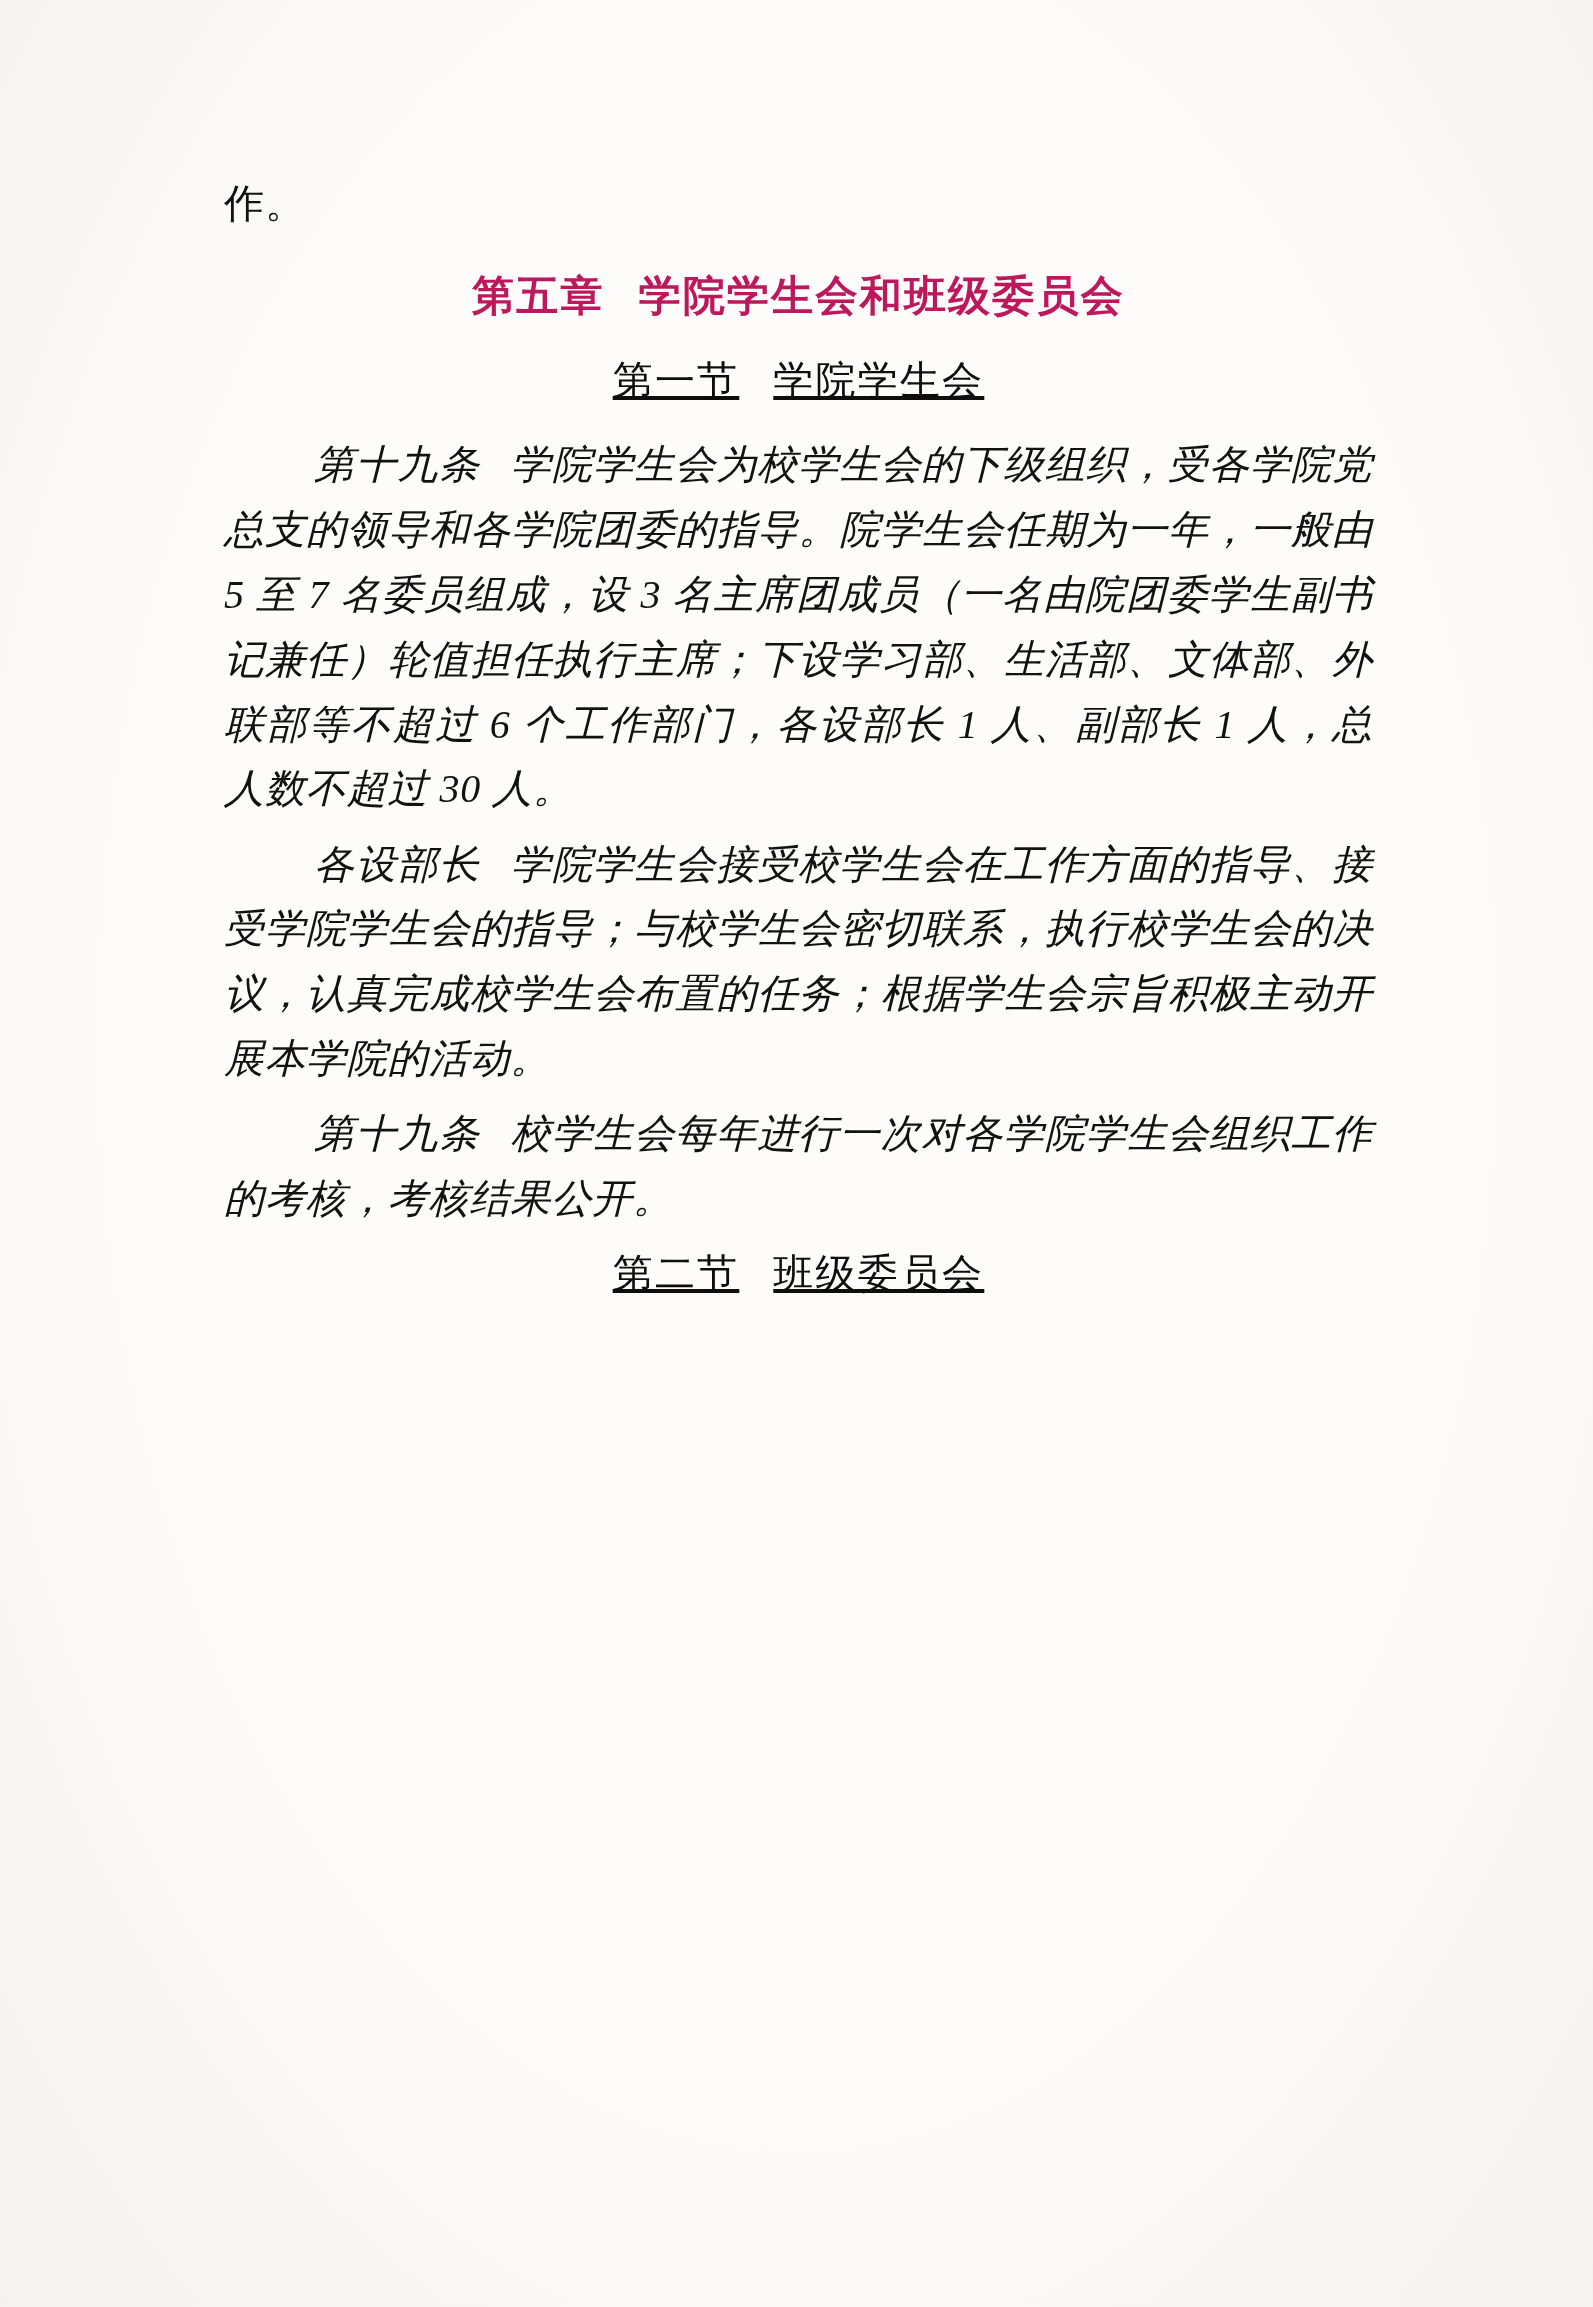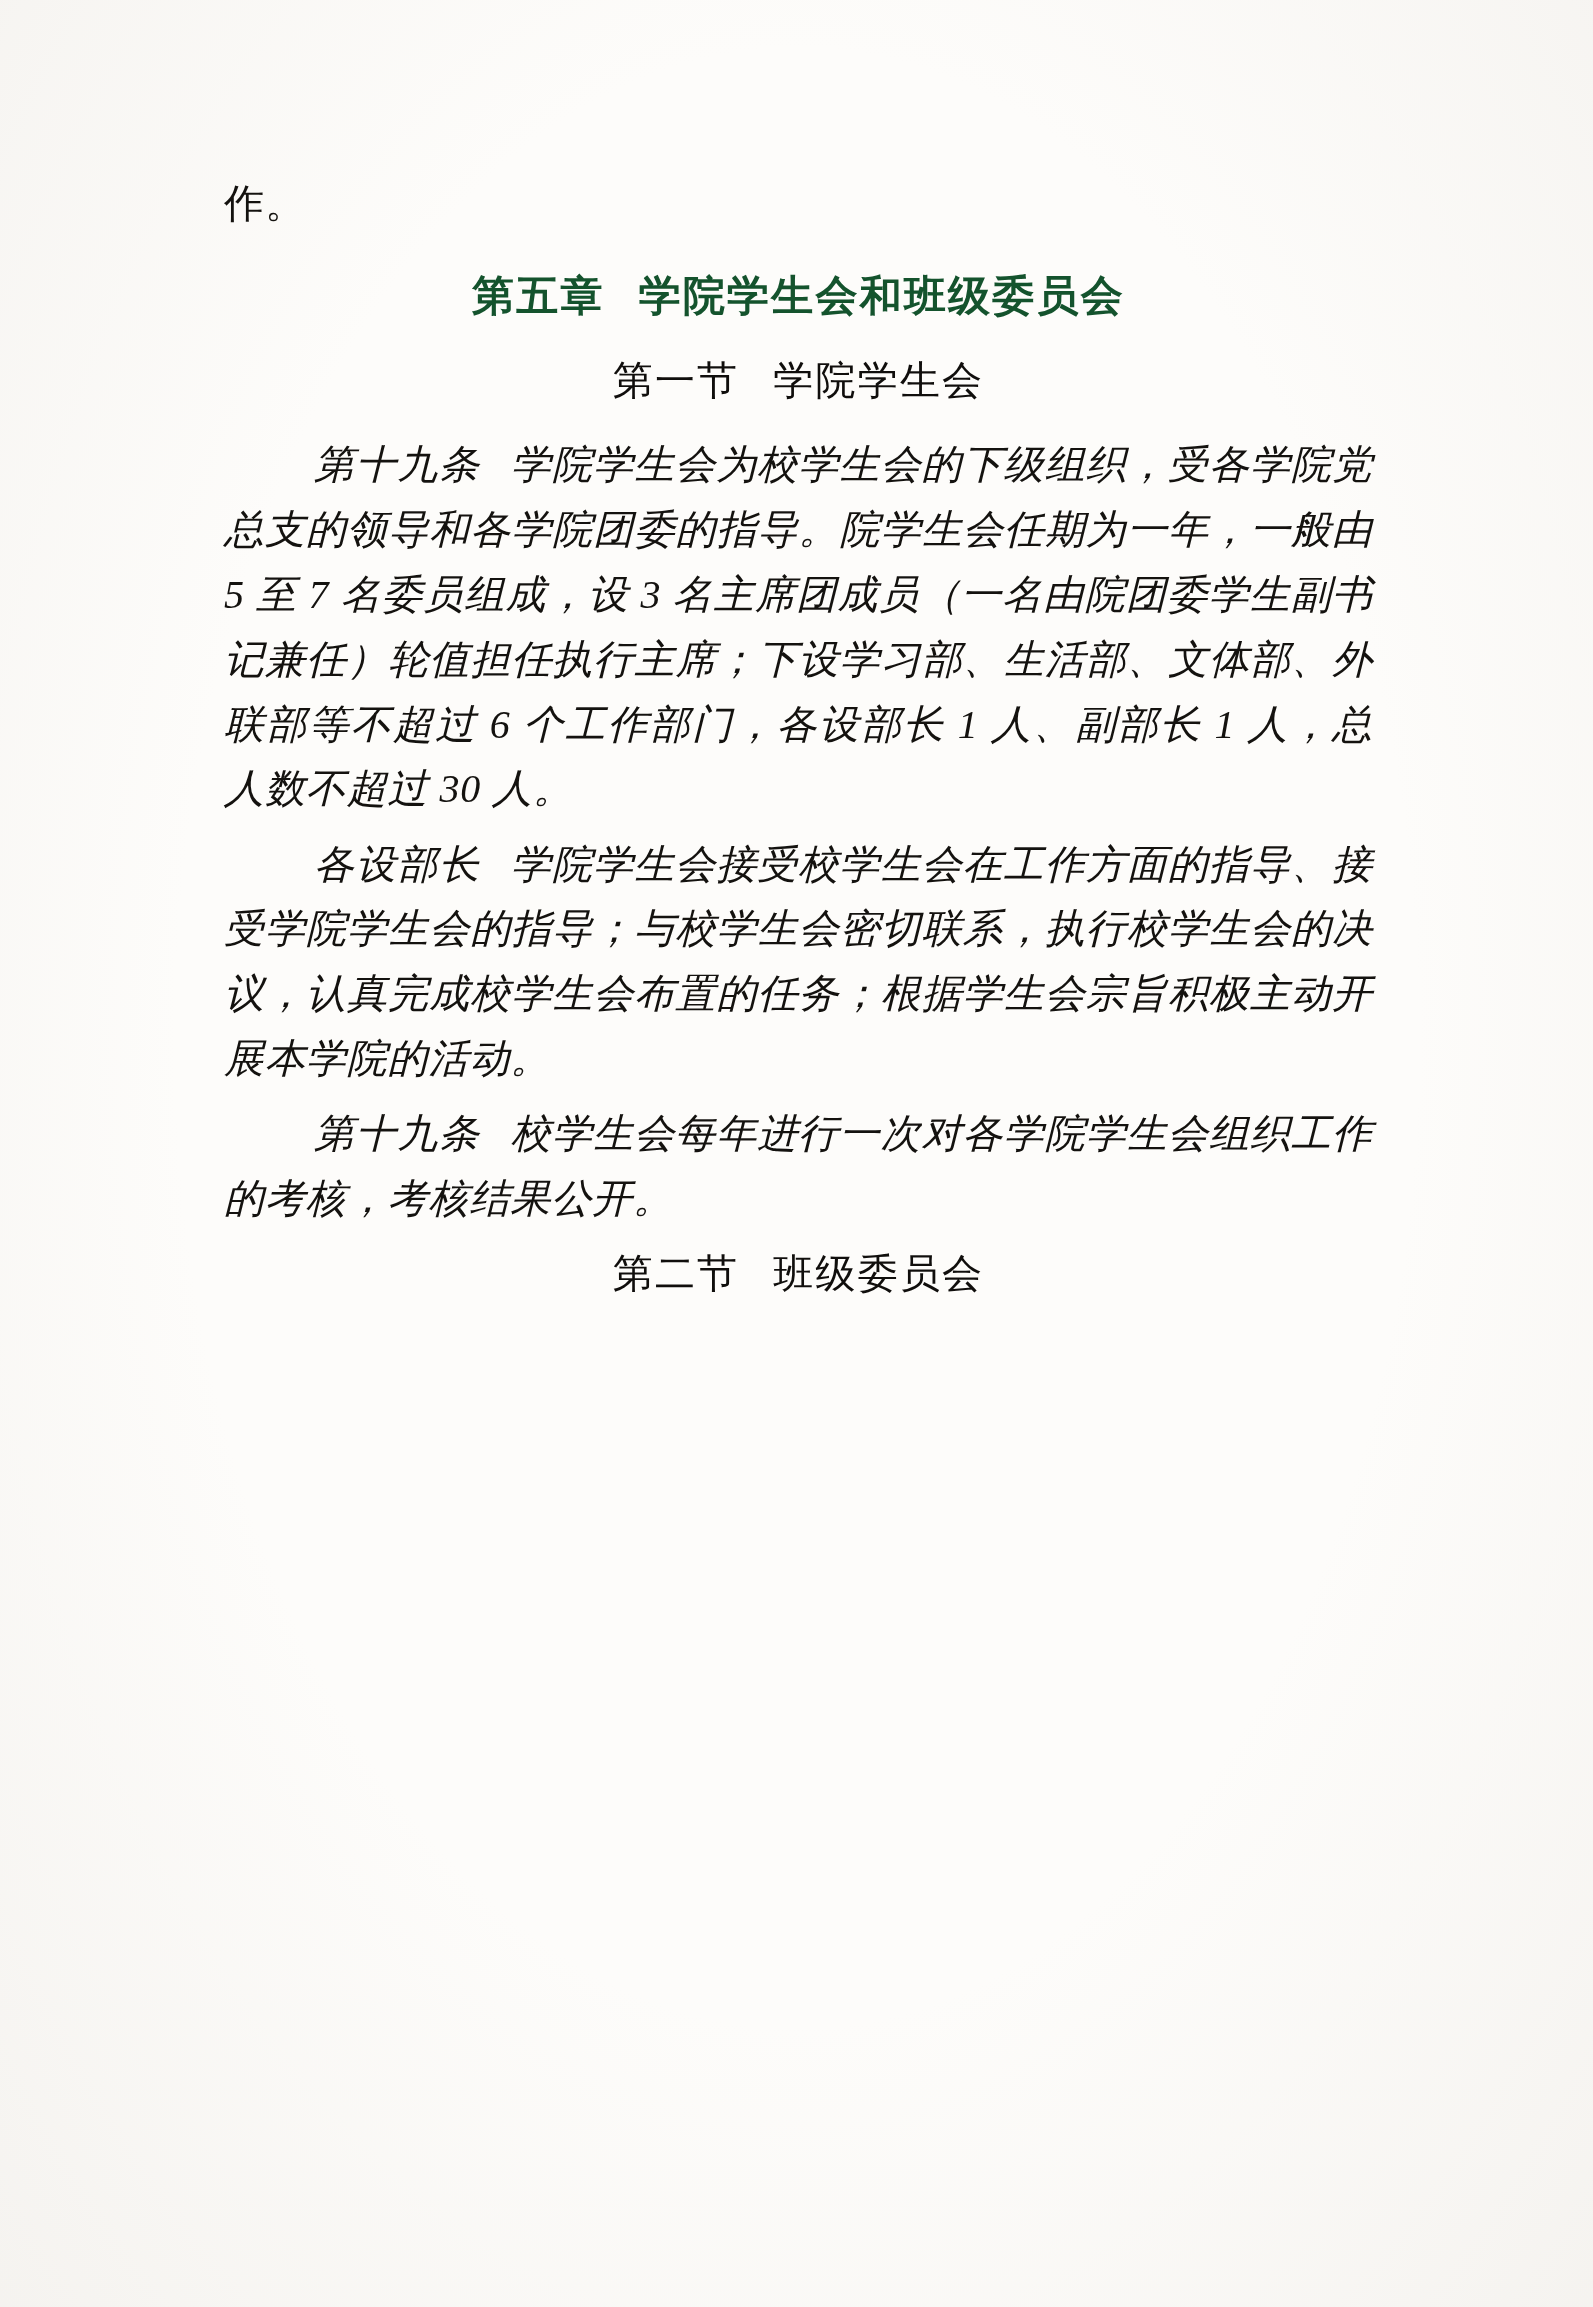--- a/index.html
+++ b/index.html
@@ -46,29 +46,30 @@
   .indent2 {
     text-indent: 90px;
     font-style: italic;
   }
   .chapter-title {
     text-align: center;
     font-size: 42px;
     font-weight: bold;
     letter-spacing: 2.2px;
     margin: 25px 0 19.4px 0;
-    color: #14532d;
+    color: #be185d;
   }
   .section-title {
     text-align: center;
     font-size: 40px;
     letter-spacing: 2.2px;
     margin: 0 0 19.4px 0;
     color: #100e0c;
     font-weight: 500;
+    text-decoration: underline;
   }
   .section-title .gap,
   .chapter-title .gap {
     display: inline-block;
     width: 34px;
   }
   .art-no {
     letter-spacing: 1.5px;
   }
   .art-gap {

